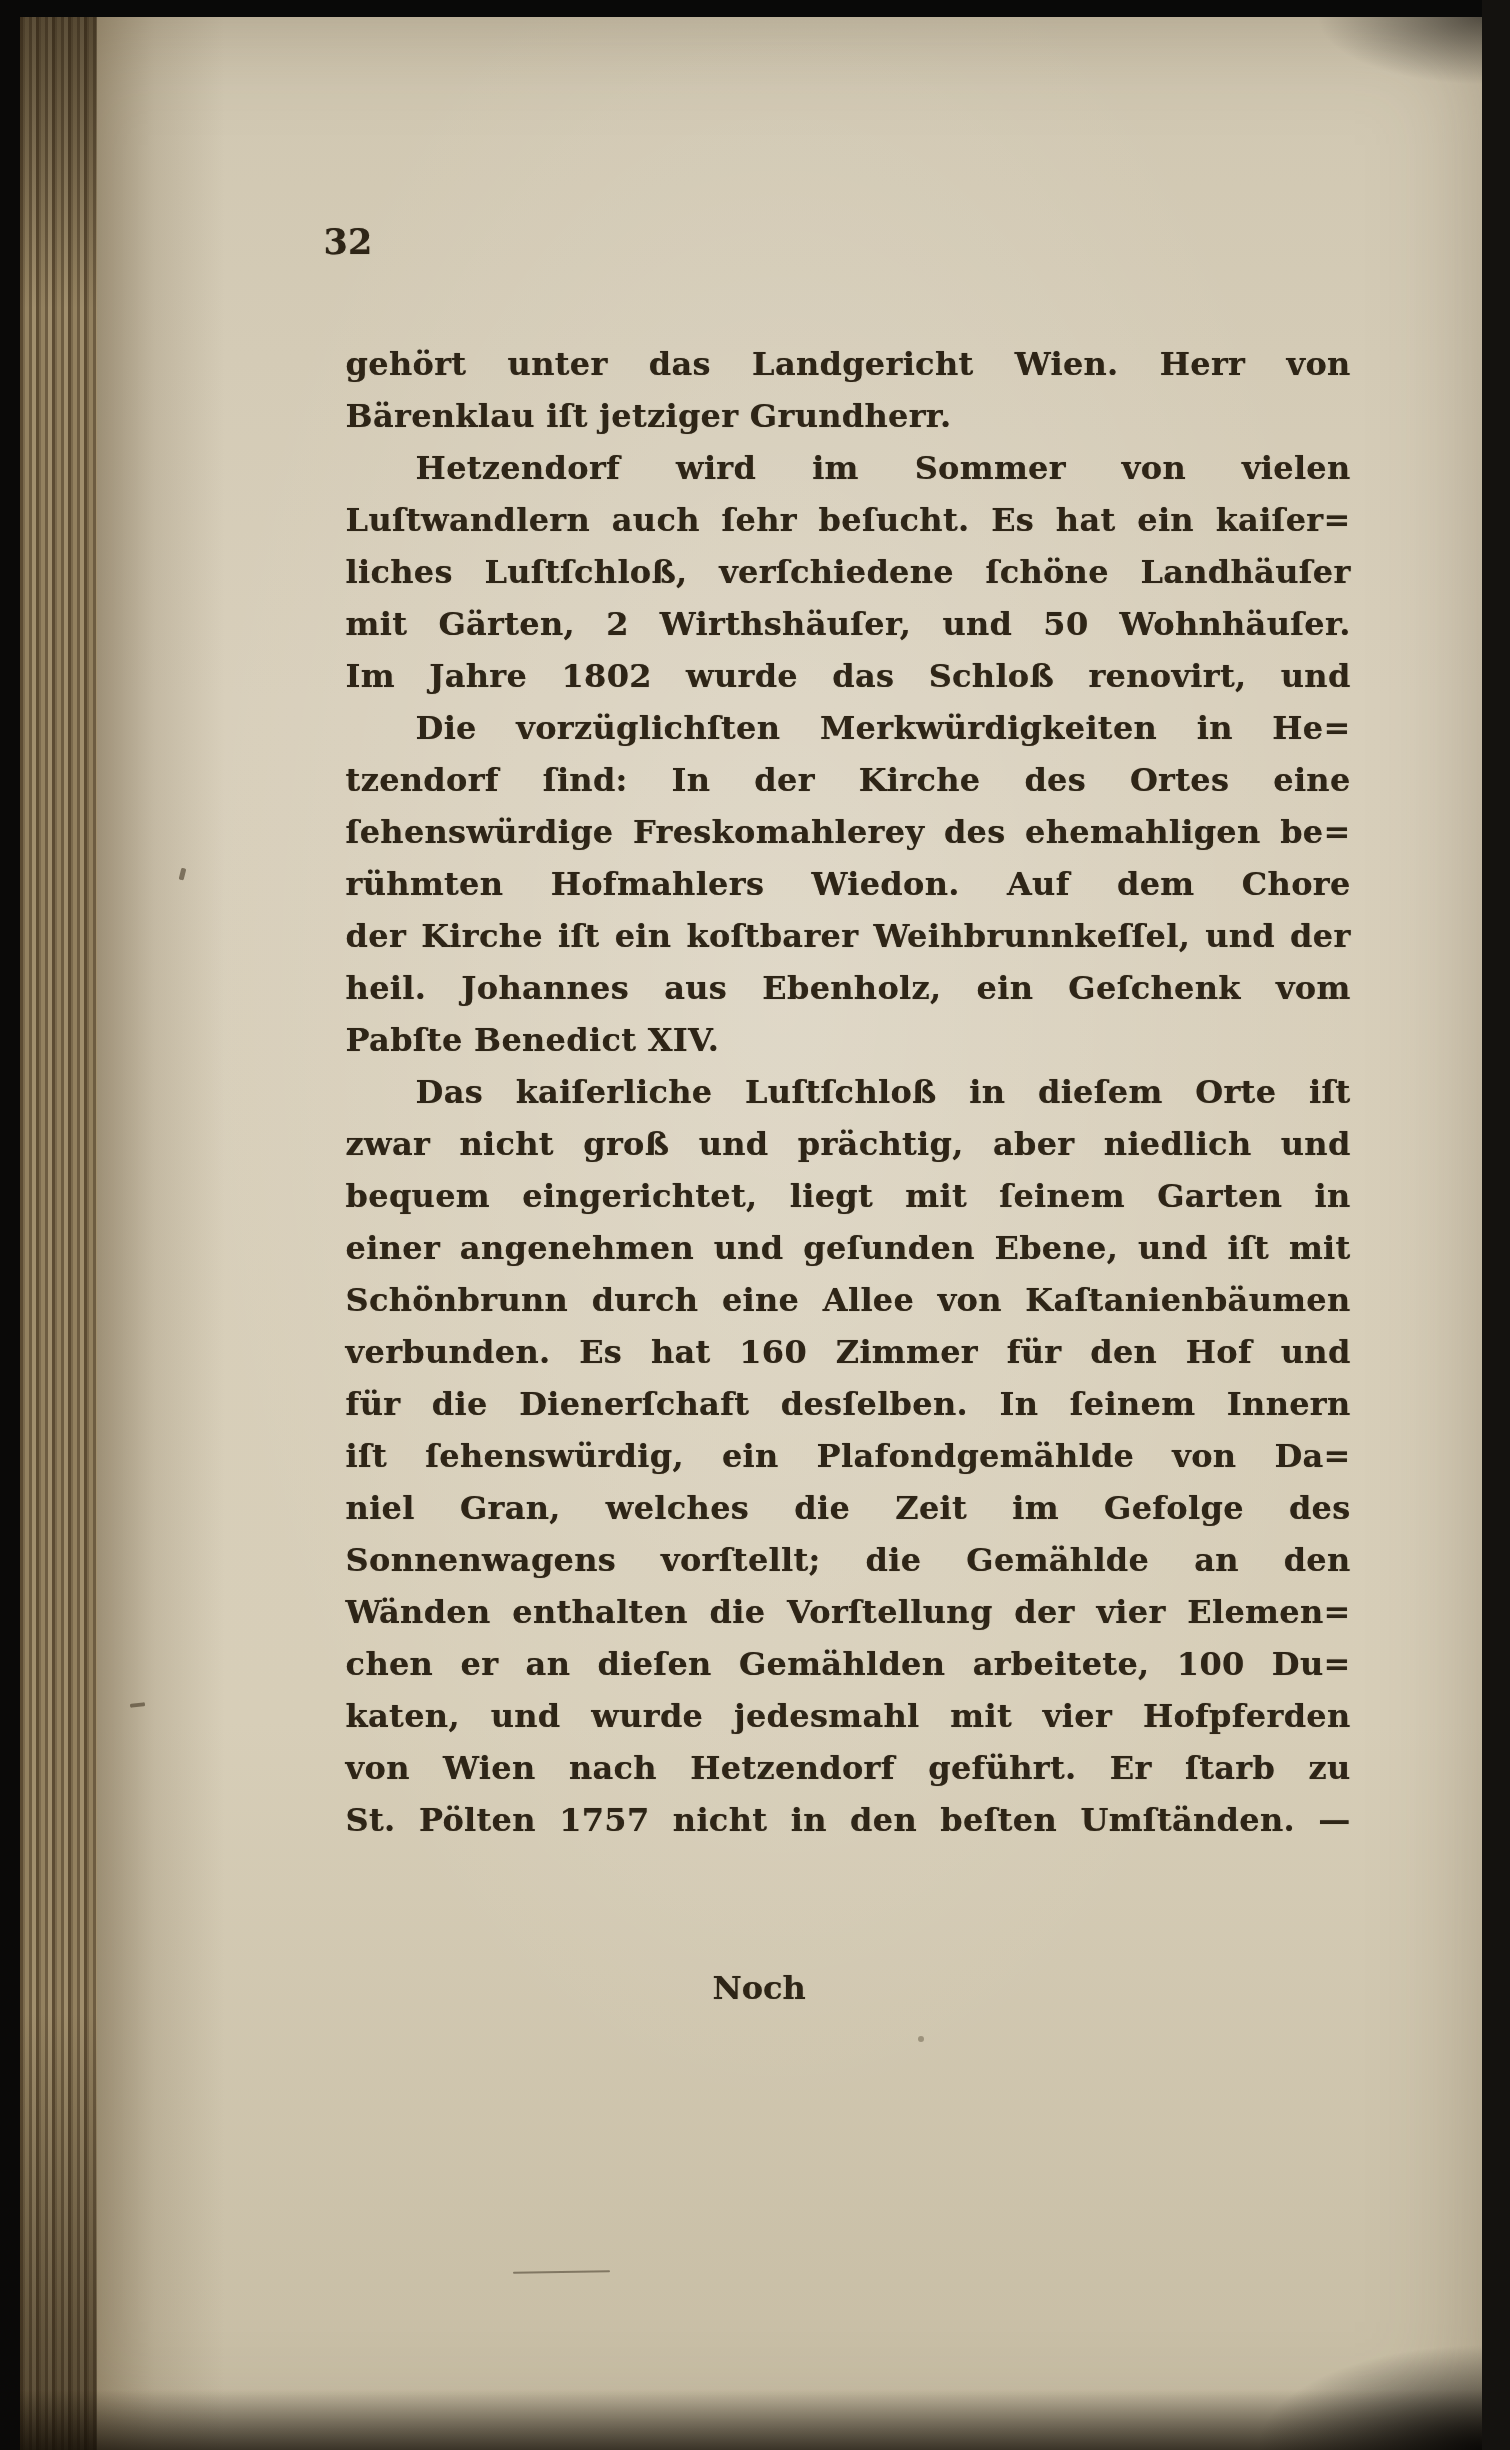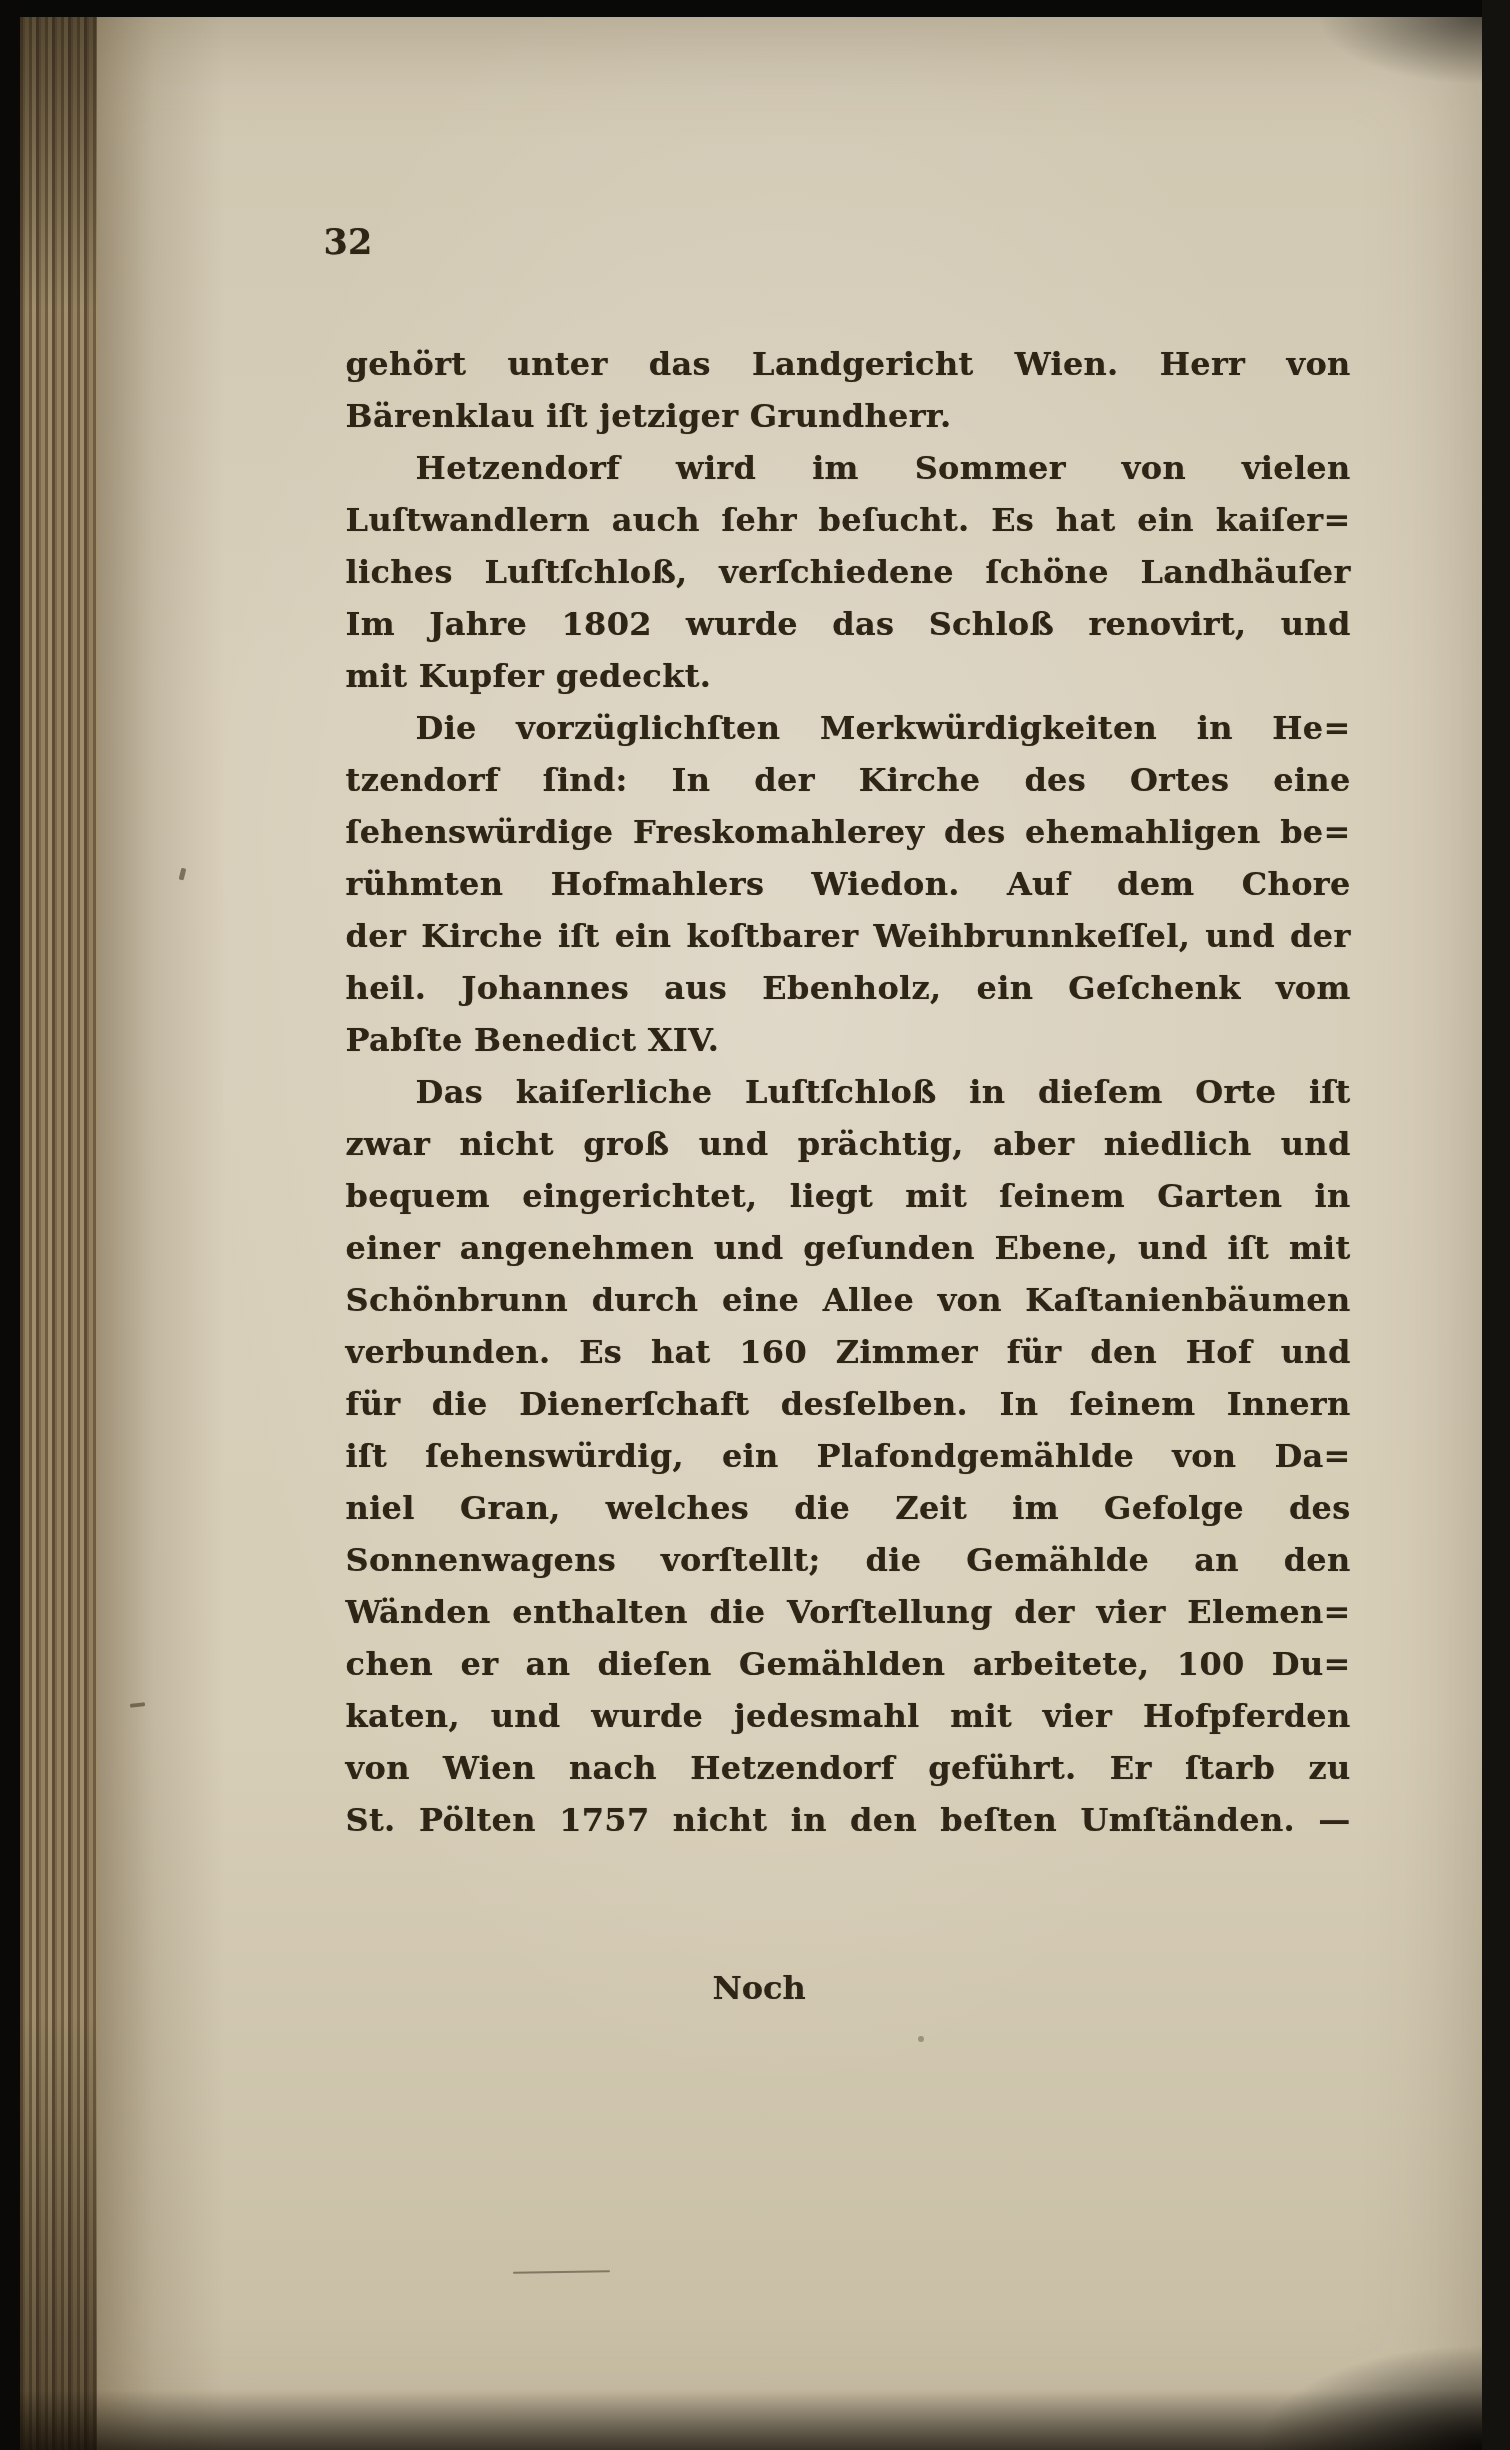--- a/index.html
+++ b/index.html
@@ -101,22 +101,22 @@
     <div class="binding-fade"></div>
 
     <div class="page-number">32</div>
 
     <div class="text-block" id="text-block">
         <div class="text-line">gehört unter das Landgericht Wien.  Herr von</div>
         <div class="text-line nojust">Bärenklau iſt jetziger Grundherr.</div>
         <div class="text-line indent">Hetzendorf wird im Sommer von vielen</div>
         <div class="text-line">Luſtwandlern auch ſehr beſucht. Es hat ein kaiſer=</div>
         <div class="text-line">liches Luſtſchloß, verſchiedene ſchöne Landhäuſer</div>
+        <div class="text-line">mit Gärten, 2 Wirthshäuſer, und 50 Wohnhäuſer.</div>
         <div class="text-line">Im Jahre 1802 wurde das Schloß renovirt, und</div>
-        <div class="text-line nojust">mit Kupfer gedeckt.</div>
         <div class="text-line indent">Die vorzüglichſten Merkwürdigkeiten in He=</div>
         <div class="text-line">tzendorf ſind: In der Kirche des Ortes eine</div>
         <div class="text-line">ſehenswürdige Freskomahlerey des ehemahligen be=</div>
         <div class="text-line">rühmten Hofmahlers Wiedon.  Auf dem Chore</div>
         <div class="text-line">der Kirche iſt ein koſtbarer Weihbrunnkeſſel, und der</div>
         <div class="text-line">heil. Johannes aus Ebenholz, ein Geſchenk vom</div>
         <div class="text-line nojust">Pabſte Benedict XIV.</div>
         <div class="text-line indent">Das kaiſerliche Luſtſchloß in dieſem Orte iſt</div>
         <div class="text-line">zwar nicht groß und prächtig, aber niedlich und</div>
         <div class="text-line">bequem eingerichtet, liegt mit ſeinem Garten in</div>

